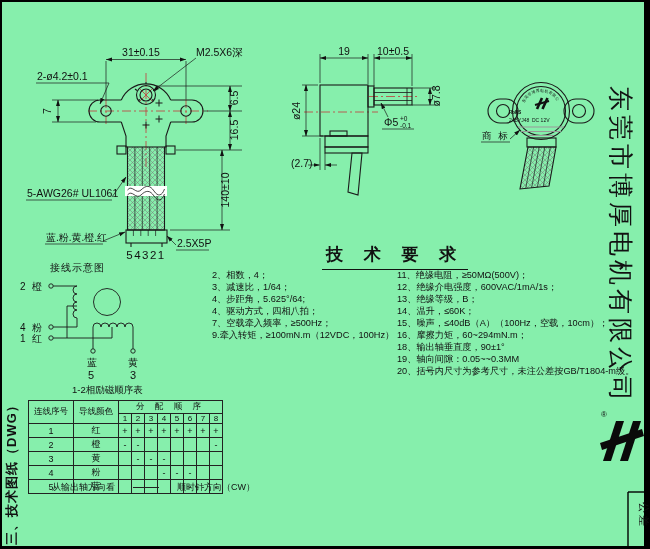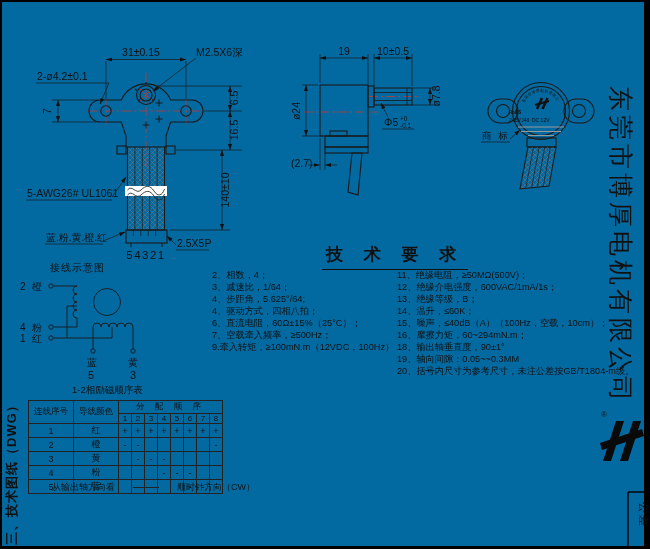--- a/index.html
+++ b/index.html
@@ -1,16 +1,16 @@
 <!DOCTYPE html>
 <html><head>
 <meta charset="utf-8">
 <style>
   html,body{margin:0;padding:0;background:#e8e8e8;}
-  .page{position:relative;width:650px;height:549px;background:#0369a1;overflow:hidden;
+  .page{position:relative;width:650px;height:549px;background:#86efac;overflow:hidden;
         font-family:"Liberation Sans","DejaVu Sans",sans-serif;color:#111;}
   svg text{font-family:"Liberation Sans","DejaVu Sans",sans-serif;fill:#111;}
   .ov{position:absolute;white-space:nowrap;}
   .tech-title{left:322px;top:243px;font-size:17px;font-weight:bold;letter-spacing:8px;
               border-bottom:1.5px solid #111;padding:0 4px 3px 4px;}
   .tech-col{font-size:9.2px;line-height:12px;}
   .tech-col div{white-space:nowrap;}
   .tl{left:212px;top:269px;}
   .tr{left:397px;top:269px;}
   table.seq{position:absolute;left:28px;top:400px;border-collapse:collapse;
@@ -280,21 +280,20 @@
   <text transform="rotate(-90 16 545)" x="16" y="545" font-size="13" font-weight="bold" letter-spacing="1" fill="#000">三、技术图纸（DWG）</text>
 </svg>
 
 <div class="ov tech-title">技 术 要 求</div>
 
 <div class="ov tech-col tl">
   <div>2、相数，4；</div>
   <div>3、减速比，1/64；</div>
   <div>4、步距角，5.625°/64;</div>
   <div>4、驱动方式，四相八拍；</div>
-  <div>6、直流电阻，60Ω±15%（25°C）；</div>
   <div>7、空载牵入频率，≥500Hz；</div>
   <div>9.牵入转矩，≥100mN.m（12VDC，100Hz）</div>
 </div>
 
 <div class="ov tech-col tr">
   <div>11、绝缘电阻，≥50MΩ(500V)；</div>
   <div>12、绝缘介电强度，600VAC/1mA/1s；</div>
   <div>13、绝缘等级，B；</div>
   <div>14、温升，≤60K；</div>
   <div>15、噪声，≤40dB（A）（100Hz，空载，10cm）；</div>

